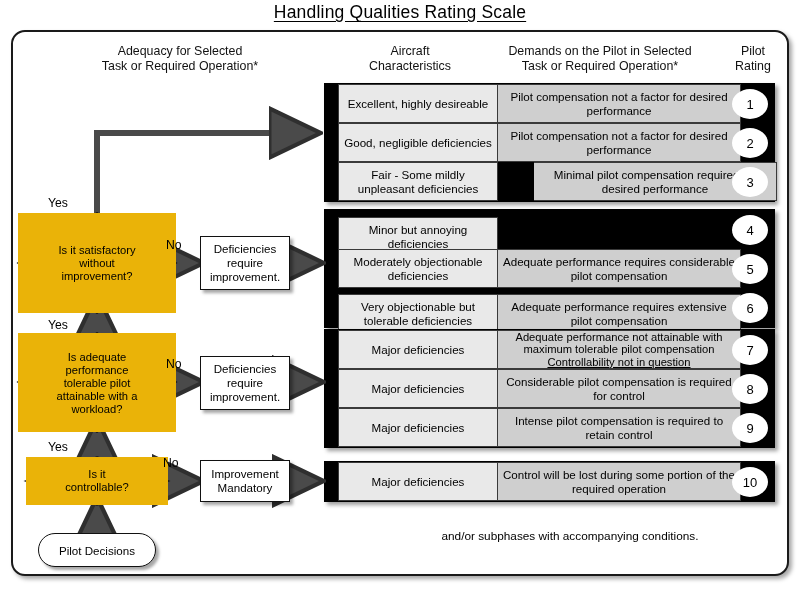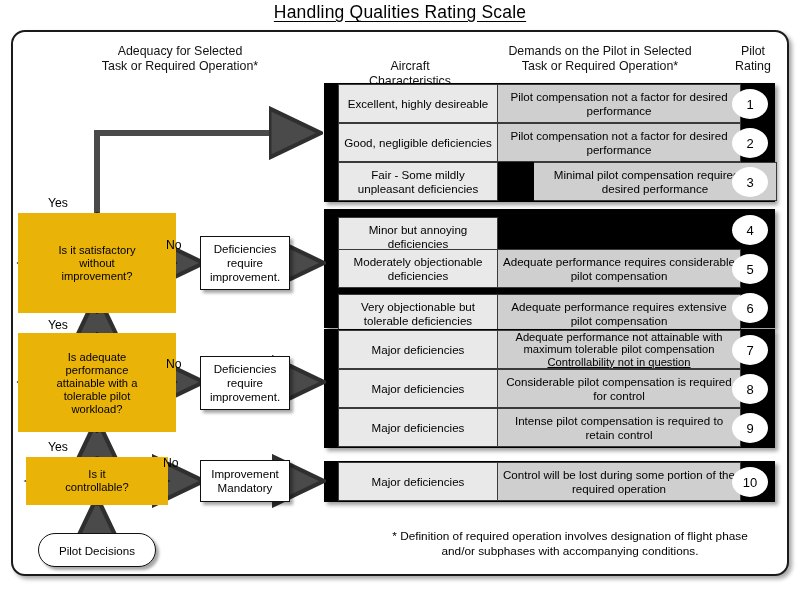--- a/index.html
+++ b/index.html
@@ -42,21 +42,21 @@
 
   
   .colhead {
     position: absolute;
     text-align: center;
     font-size: 12.4px;
     color: #111;
     line-height: 15px;
   }
   #head-adequacy { left: 30px;  top: 44px;  width: 300px; }
-  #head-aircraft { left: 330px; top: 44px;  width: 160px; margin-top: 15px; }
+  #head-aircraft { left: 330px; top: 44px;  width: 160px; }
   #head-demands  { left: 470px; top: 44px;  width: 260px; }
   #head-rating   { left: 722px; top: 44px;  width: 62px;  }
 
   
   .group {
     position: absolute;
     background: #000;
     box-shadow: 3px 3px 4px rgba(0,0,0,.38);
   }
   .row {
@@ -302,22 +302,22 @@
       <div>Is it satisfactory</div>
       <div>without</div>
       <div>improvement?</div>
     </div>
   </div>
 
   <div class="diamond" style="left:18px; top:333px; width:158px; height:99px;">
     <div class="dlabel">
       <div>Is adequate</div>
       <div>performance</div>
+      <div>tolerable pilot</div>
       <div>attainable with a</div>
-      <div>tolerable pilot</div>
       <div>workload?</div>
     </div>
   </div>
 
   <div class="diamond" style="left:26px; top:457px; width:142px; height:48px;">
     <div class="dlabel">
       <div>Is it</div>
       <div>controllable?</div>
     </div>
   </div>
@@ -351,17 +351,16 @@
 
   <div class="edgelabel" style="left:48px; top:196px;">Yes</div>
   <div class="edgelabel" style="left:48px; top:318px;">Yes</div>
   <div class="edgelabel" style="left:48px; top:440px;">Yes</div>
 
   <div class="edgelabel" style="left:166px; top:238px;">No</div>
   <div class="edgelabel" style="left:166px; top:357px;">No</div>
   <div class="edgelabel" style="left:163px; top:456px;">No</div>
 
   <div id="footnote">
-    <div>* Definition of required operation involves designation of flight phase</div>
     <div>and/or subphases with accompanying conditions.</div>
   </div>
 
 </div>
 
 </body></html>

